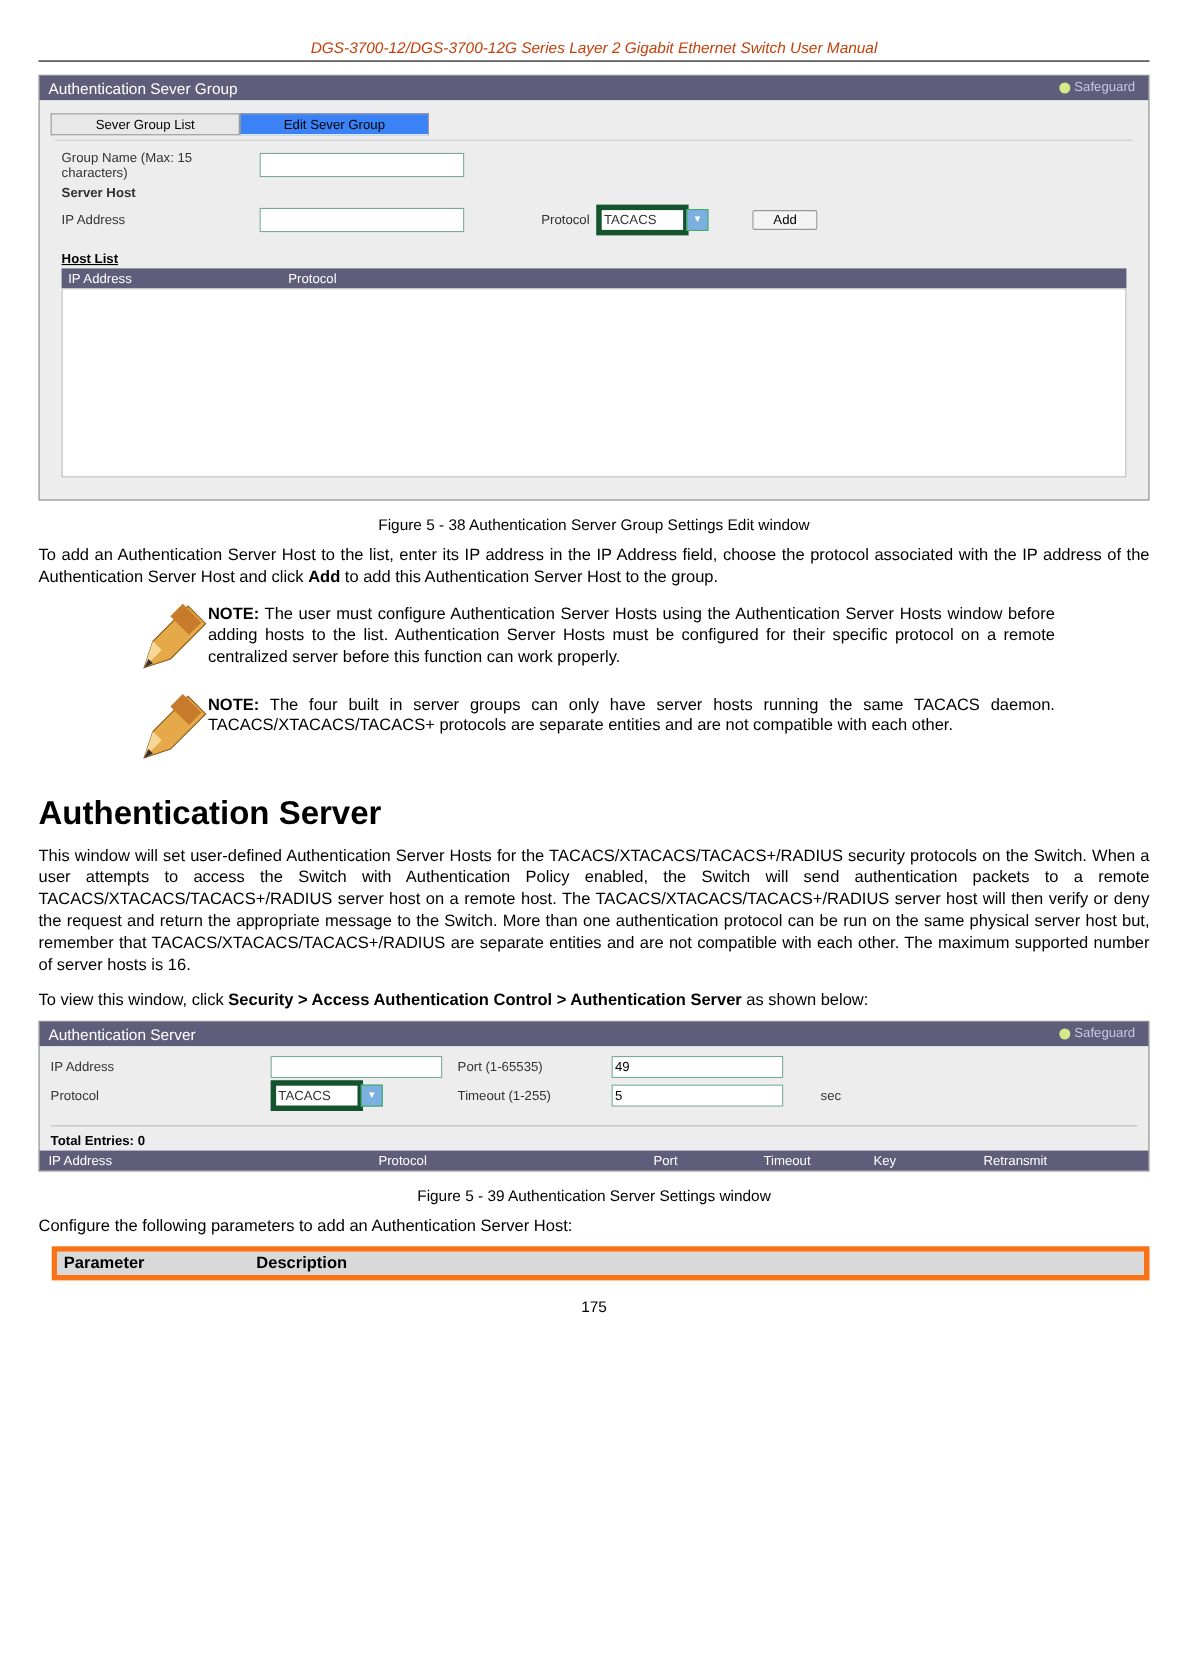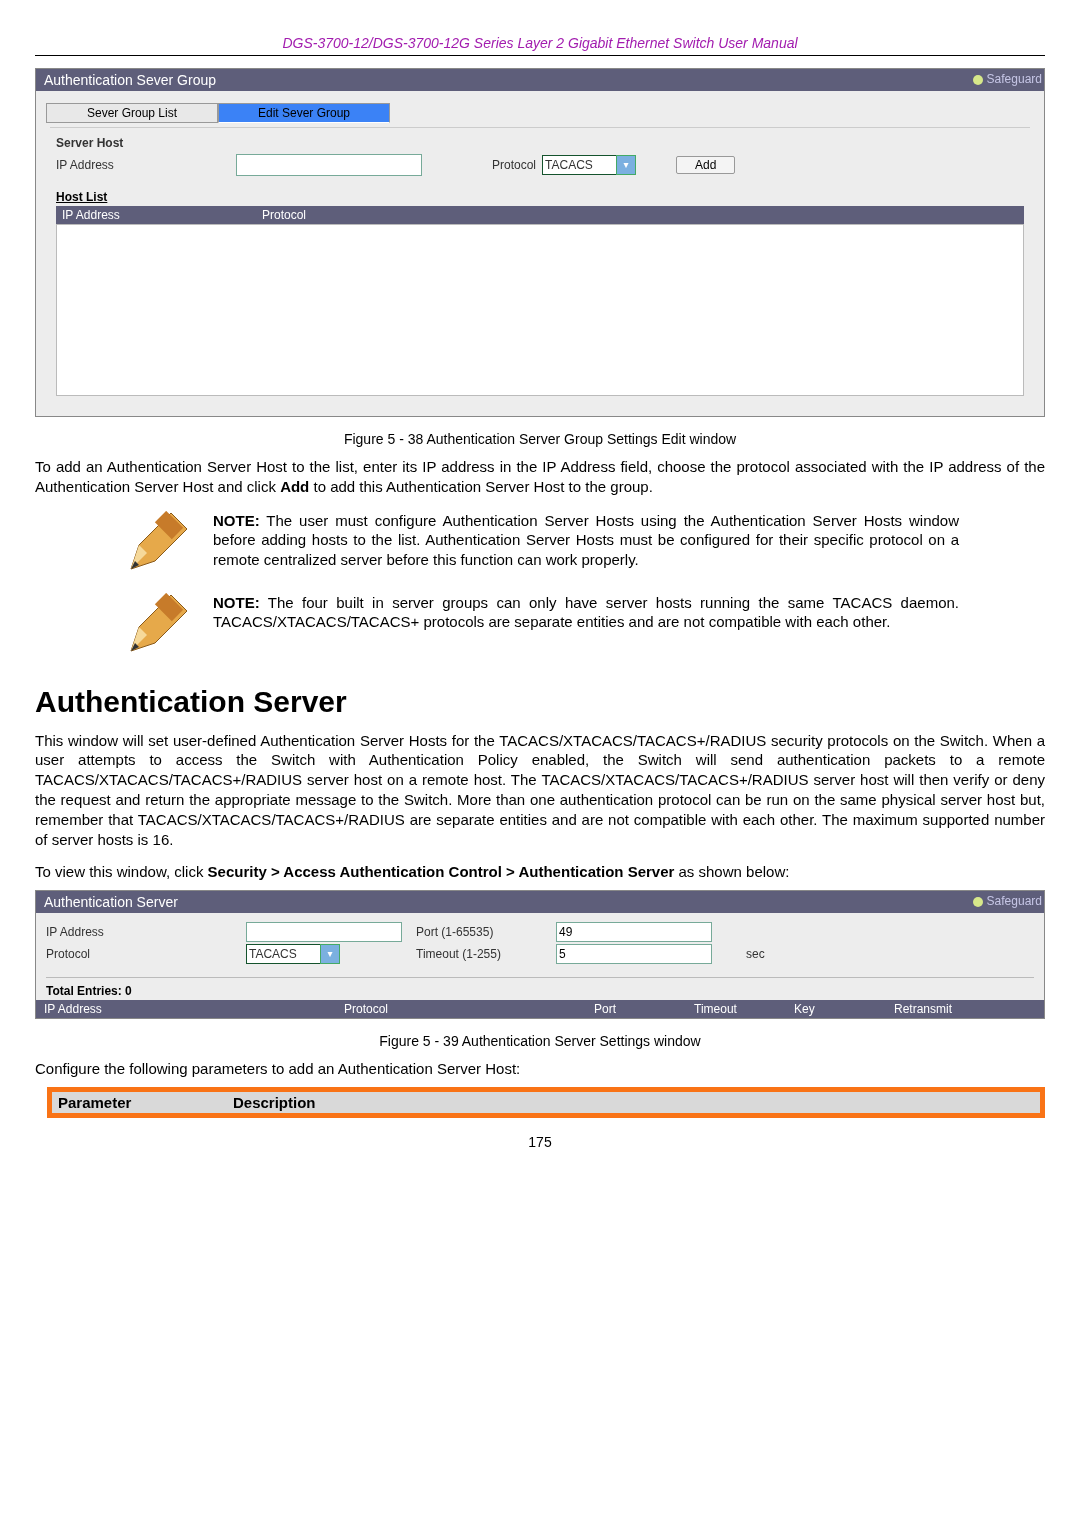--- a/index.html
+++ b/index.html
@@ -1,55 +1,55 @@
 <!DOCTYPE html>
 <html><head>
 <meta charset="utf-8">
 <style>
 body { margin:0; background:#fff; font-family: Arial, Helvetica, sans-serif; color:#000; font-size:14px; }
 .page { width:1010px; margin:0 auto; padding:35px 35px 20px 35px; }
-.hdr-title { text-align:center; font-style:italic; color:#a21caf; font-size:14px; margin-bottom:4px; }
+.hdr-title { text-align:center; font-style:italic; color:#c2410c; font-size:14px; margin-bottom:4px; }
 .hdr-line { border-top:1px solid #000; margin-bottom:12px; }
 .panel { border:1px solid #888; background:#ededed; position:relative; }
 .panel-title { background:#5e5e7a; color:#fff; font-size:14px; padding:3px 8px; display:flex; align-items:center; }
-.safeguard { position:absolute; right:2px; top:3px; color:#c6c6e6; font-size:12px; }
+.safeguard { position:absolute; right:12px; top:3px; color:#c6c6e6; font-size:12px; }
 .safeguard-icon { display:inline-block; width:10px; height:10px; border-radius:50%; background:#d7e88a; margin-right:4px; vertical-align:middle; }
 .tabs-row { display:flex; padding:12px 10px 4px 10px; gap:0; }
 .tabbtn { background:#e8e8e8; border:1px solid #999; font-size:12px; padding:2px 0; width:170px; text-align:center; }
 .tabbtn.active { background:#3b82f6; border-bottom:1px solid #fff; }
 .subpanel { margin:0 14px 14px 14px; background:#ededed; padding:6px 6px 6px 6px; border-top:1px solid #ccc; }
 .formrow { display:flex; align-items:center; font-size:12px; color:#333; padding:2px 0; }
 .formrow .lbl { width:180px; }
 .formrow input[type=text] { width:180px; height:18px; border:1px solid #7a9; font-size:12px; }
 .formrow .proto-lbl { margin-left:70px; margin-right:6px; }
 .dropbtn { display:inline-block; width:18px; height:18px; background:#7bb0e0; border:1px solid #4a6; margin-left:-2px; vertical-align:middle; text-align:center; color:#fff; font-size:10px; line-height:18px; }
 .addbtn { margin-left:40px; background:#f4f4f4; border:1px solid #999; font-size:12px; padding:1px 18px; border-radius:2px; }
 .hostlist-title { font-size:12px; font-weight:bold; text-decoration:underline; margin-top:12px; }
 .hostlist-hdr { background:#5e5e7a; color:#fff; font-size:12px; display:flex; padding:2px 6px; margin-top:2px; }
 .hostlist-hdr span:first-child { width:200px; }
 .hostlist-body { background:#fff; border:1px solid #bbb; height:170px; }
 .figcap { text-align:center; font-weight:normal; font-size:14px; margin:14px 0 10px; }
 .bodytext { font-size:15px; text-align:justify; margin:0 0 14px 0; line-height:1.32; }
-.note-block { display:flex; gap:24px; margin:10px 86px 14px 86px; }
+.note-block { display:flex; margin:10px 86px 14px 86px; }
 .note-icon { width:68px; height:68px; flex:0 0 68px; }
 .note-icon svg { width:68px; height:68px; }
 .note-text { font-size:15px; text-align:justify; line-height:1.32; }
 h2.section { font-size:30px; font-weight:bold; margin:24px 0 12px 0; }
 .breadcrumb-line { font-size:15px; margin:10px 0 10px 0; }
 .panel2 .formgrid { padding:8px 10px 6px 10px; font-size:12px; color:#333; }
 .grid-row { display:flex; align-items:center; padding:1px 0; }
 .grid-row .c1 { width:200px; }
 .grid-row .c2 { width:170px; }
 .grid-row .c3 { width:140px; }
 .grid-row .c4 { width:190px; }
 .grid-row .c5 { width:60px; }
 .grid-row .c6 { text-align:right; flex:1; }
 .txtin { width:150px; height:18px; border:1px solid #7a9; font-size:12px; padding:0 2px; }
 .selwrap { display:inline-flex; align-items:center; }
-.selbox { width:70px; height:18px; border:1px solid #14532d; background:#fff; font-size:12px; padding:0 2px; display:inline-block; line-height:18px; }
+.selbox { width:70px; height:18px; border:5px solid #14532d; background:#fff; font-size:12px; padding:0 2px; display:inline-block; line-height:18px; }
 .applybtn { background:#f4f4f4; border:1px solid #999; font-size:12px; padding:1px 22px; border-radius:2px; }
 .sep { border-top:1px solid #bbb; margin:6px 10px; }
 .totals { font-size:12px; font-weight:bold; padding:0 10px 2px 10px; }
 .tbl-hdr { background:#5e5e7a; color:#fff; font-size:12px; display:flex; padding:2px 8px; }
 .tbl-hdr .h1{width:300px;} .tbl-hdr .h2{width:250px;} .tbl-hdr .h3{width:100px;} .tbl-hdr .h4{width:100px;} .tbl-hdr .h5{width:100px;} .tbl-hdr .h6{flex:1;}
 .param-table { border:5px solid #f97316; margin-top:8px;margin-left:12px; }
 .param-head { background:#d9d9d9; display:flex; font-weight:bold; font-size:15px; padding:2px 6px; }
 .param-head .p1 { width:175px; }
 .pagenum { text-align:center; font-size:14px; margin-top:16px; }
 </style>
@@ -63,20 +63,24 @@
   <div class="panel">
     <div class="panel-title">
       <span>Authentication Sever Group</span>
       <span class="safeguard"><span class="safeguard-icon"></span><span>Safeguard</span></span>
     </div>
     <div class="tabs-row">
       <div class="tabbtn">Sever Group List</div>
       <div class="tabbtn active">Edit Sever Group</div>
     </div>
     <div class="subpanel">
+      <div class="formrow">
+        <span class="lbl">Group Name  (Max: 15 characters)</span>
+        <input type="text" style="">
+      </div>
       <div class="formrow">
         <span class="lbl" style="font-weight:bold;">Server Host</span>
       </div>
       <div class="formrow">
         <span class="lbl">IP Address</span>
         <input type="text" style="">
         <span class="proto-lbl">Protocol</span>
         <span class="selwrap">
           <span class="selbox">TACACS</span>
           <span class="dropbtn">▾</span>

